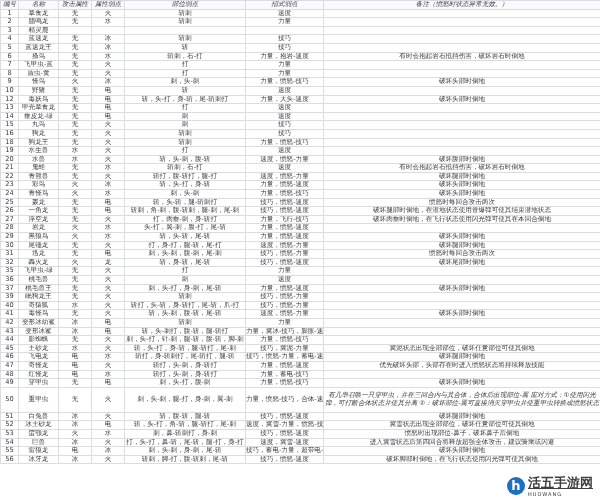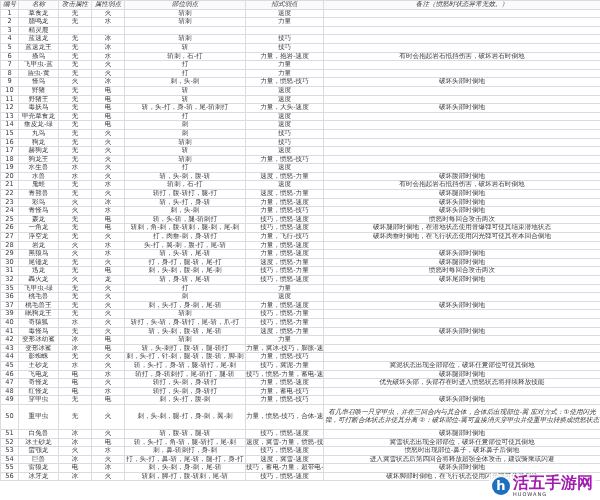--- a/index.html
+++ b/index.html
@@ -16,21 +16,21 @@
   col.c-atk { width:33px; }
   col.c-weak { width:33px; }
   col.c-part { width:121px; }
   col.c-move { width:78px; }
   col.c-note { width:277px; }
   .watermark { position:absolute; right:4px; bottom:2px; display:flex; align-items:center; gap:3px;
                background:rgba(255,255,255,0.75); padding:1px 3px; }
   .wm-logo { width:18px; height:18px; border-radius:50%; background:#1e6fbf; color:#fff;
              font-weight:bold; font-size:13px; line-height:18px; text-align:center; font-family:"DejaVu Sans", sans-serif; }
   .wm-text { display:flex; flex-direction:column; }
-  .wm-title { font-size:16px; font-weight:bold; color:#a21caf; line-height:16px; font-family:"DejaVu Serif", serif; }
+  .wm-title { font-size:13px; font-weight:bold; color:#404040; line-height:16px; font-family:"DejaVu Serif", serif;text-decoration:underline; }
   .wm-sub { font-size:5px; color:#333; letter-spacing:1px; line-height:6px; }
 </style>
 </head>
 <body>
 
 <table>
   <colgroup>
     <col class="c-id">
       <col class="c-name">
       <col class="c-atk">
@@ -135,29 +135,20 @@
       <tr>
         <td>10</td>
         <td>野猪</td>
         <td>无</td>
         <td>电</td>
         <td>斩</td>
         <td>速度</td>
         <td></td>
       </tr>
       <tr>
-        <td>11</td>
-        <td>野猪王</td>
-        <td>无</td>
-        <td>电</td>
-        <td>斩</td>
-        <td>速度</td>
-        <td></td>
-      </tr>
-      <tr>
         <td>12</td>
         <td>毒妖鸟</td>
         <td>无</td>
         <td>电</td>
         <td>斩，头-打，身-斩，尾-斩刺打</td>
         <td>力量，大头-速度</td>
         <td>破坏头部时倒地</td>
       </tr>
       <tr>
         <td>13</td>
@@ -186,29 +177,20 @@
         <td>技巧</td>
         <td></td>
       </tr>
       <tr>
         <td>16</td>
         <td>狗龙</td>
         <td>无</td>
         <td>火</td>
         <td>斩刺</td>
         <td>技巧</td>
-        <td></td>
-      </tr>
-      <tr>
-        <td>17</td>
-        <td>赫狗龙</td>
-        <td>无</td>
-        <td>火</td>
-        <td>斩</td>
-        <td>速度</td>
         <td></td>
       </tr>
       <tr>
         <td>18</td>
         <td>狗龙王</td>
         <td>无</td>
         <td>火</td>
         <td>斩刺</td>
         <td>力量，愤怒-技巧</td>
         <td></td>

